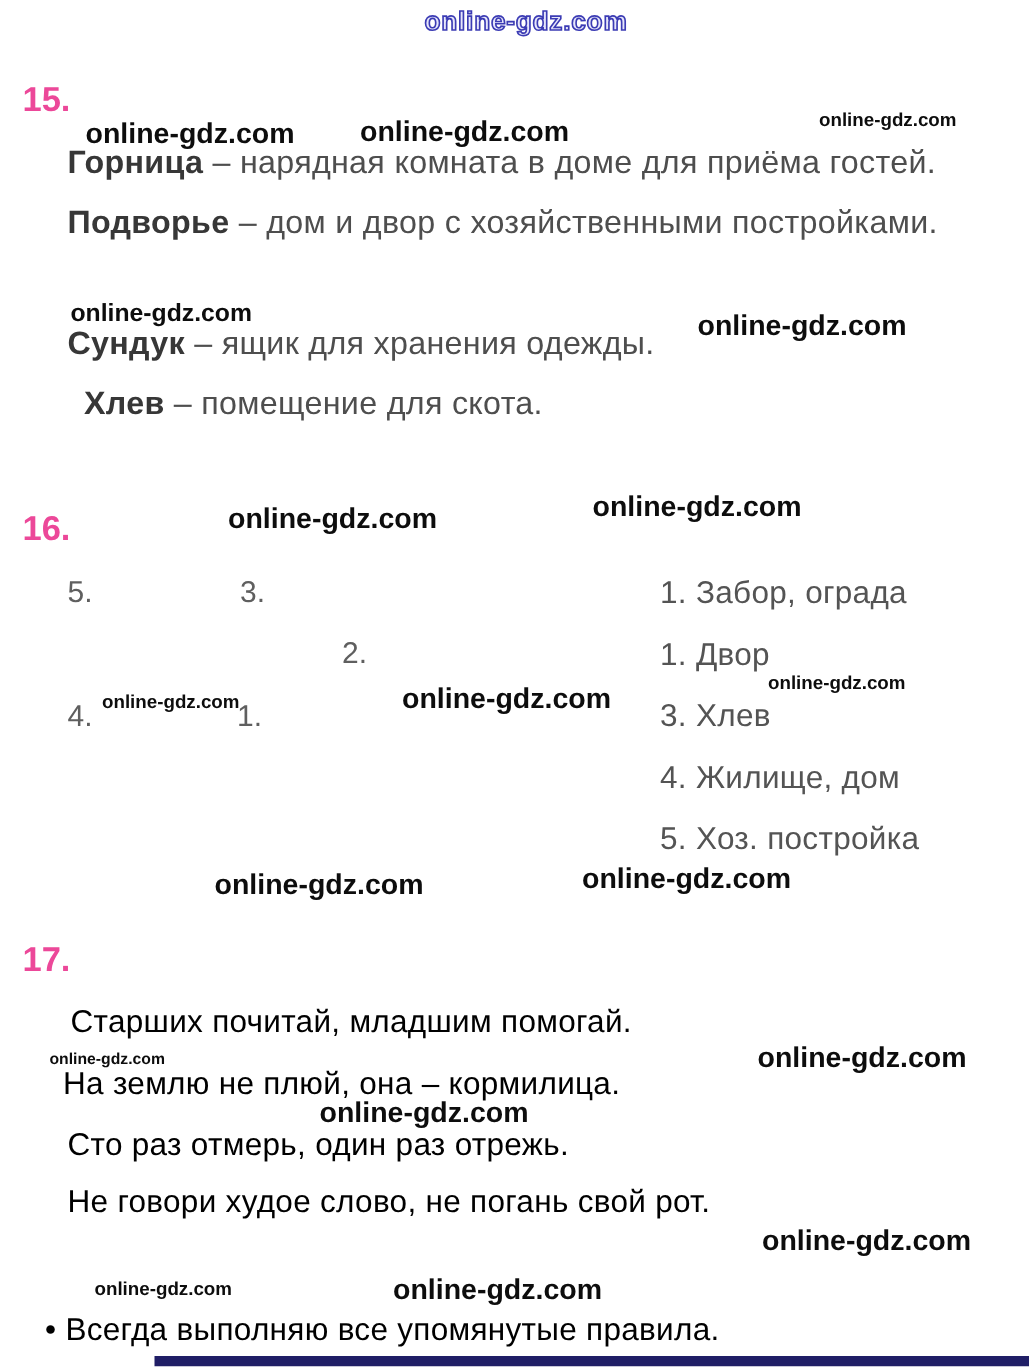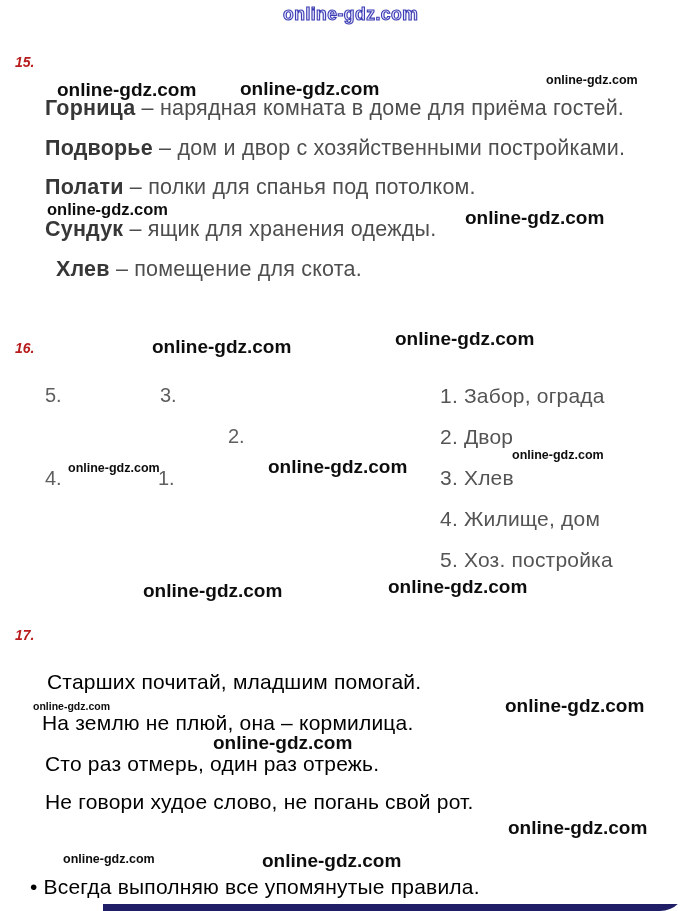--- a/index.html
+++ b/index.html
@@ -1,29 +1,29 @@
 <!DOCTYPE html>
 <html><head>
 <meta charset="utf-8">
 <style>
   html,body{margin:0;padding:0;}
   #screen{
     position:relative;width:686px;height:911px;background:#ffffff;
-    font-family:"Liberation Sans",sans-serif;overflow:hidden;border-radius:26px;
+    font-family:"Liberation Sans",sans-serif;overflow:hidden;
   }
   .wm{position:absolute;color:#0d0d0d;white-space:nowrap;line-height:1;}
   .wm-b{font-weight:700;font-size:19px;}
   .wm-m{font-weight:700;font-size:16.5px;}
   .wm-s{font-weight:600;font-size:12.5px;}
   .wm-t{font-weight:600;font-size:10.5px;}
   .wm-top{
     position:absolute;font-weight:700;font-size:17.5px;letter-spacing:.5px;
     color:#e6e6fa;-webkit-text-stroke:1.1px #3b3bb4;white-space:nowrap;line-height:1;
   }
-  .h{position:absolute;font-weight:700;font-size:14px;color:#b91c1c;line-height:1;font-style:italic;}
+  .h{position:absolute;font-weight:700;font-size:23px;color:#ec4899;line-height:1;}
   .line{position:absolute;font-size:21.5px;color:#4e4e4e;letter-spacing:.2px;white-space:nowrap;line-height:1;}
   .line .term{font-weight:700;color:#373737;}
   .num{position:absolute;font-size:20px;color:#5f5f5f;line-height:1;}
   .ans{position:absolute;font-size:21px;color:#545454;letter-spacing:.2px;white-space:nowrap;line-height:1;}
   .prov{position:absolute;font-size:21px;color:#000000;letter-spacing:.2px;white-space:nowrap;line-height:1;}
   .bottom-bar{position:absolute;left:103px;top:904px;width:583px;height:7px;background:#201e66;}
 </style>
 </head>
 <body>
 
@@ -35,23 +35,20 @@
 
   <div class="wm wm-b" style="left:57px;top:80px;">online-gdz.com</div>
   <div class="wm wm-b" style="left:240px;top:79px;">online-gdz.com</div>
   <div class="wm wm-s" style="left:546px;top:74px;">online-gdz.com</div>
 
   <div class="line" style="left:45px;top:138px;">
     <span class="term">Подворье</span><span> – дом и двор с хозяйственными постройками.</span>
   </div>
   <div class="line" style="left:45px;top:98px;">
     <span class="term">Горница</span><span> – нарядная комната в доме для приёма гостей.</span>
-  </div>
-  <div class="line" style="left:45px;top:177px;">
-    <span class="term">Полати</span><span> – полки для спанья под потолком.</span>
   </div>
 
   <div class="wm wm-m" style="left:47px;top:201px;">online-gdz.com</div>
   <div class="wm wm-b" style="left:465px;top:208px;">online-gdz.com</div>
 
   <div class="line" style="left:45px;top:219px;">
     <span class="term">Сундук</span><span> – ящик для хранения одежды.</span>
   </div>
   <div class="line" style="left:56px;top:259px;">
     <span class="term">Хлев</span><span> – помещение для скота.</span>
@@ -66,21 +63,21 @@
   <div class="num" style="left:160px;top:385px;">3.</div>
   <div class="num" style="left:228px;top:426px;">2.</div>
   <div class="num" style="left:45px;top:468px;">4.</div>
   <div class="num" style="left:158px;top:468px;">1.</div>
 
   <div class="wm wm-s" style="left:68px;top:462px;">online-gdz.com</div>
   <div class="wm wm-b" style="left:268px;top:457px;">online-gdz.com</div>
   <div class="wm wm-s" style="left:512px;top:449px;">online-gdz.com</div>
 
   <div class="ans" style="left:440px;top:385px;">1. Забор, ограда</div>
-  <div class="ans" style="left:440px;top:426px;">2. Двор</div>
+  <div class="ans" style="left:440px;top:426px;">1. Двор</div>
   <div class="ans" style="left:440px;top:467px;">3. Хлев</div>
   <div class="ans" style="left:440px;top:508px;">4. Жилище, дом</div>
   <div class="ans" style="left:440px;top:549px;">5. Хоз. постройка</div>
 
   <div class="wm wm-b" style="left:143px;top:581px;">online-gdz.com</div>
   <div class="wm wm-b" style="left:388px;top:577px;">online-gdz.com</div>
 
   <div class="h" style="left:15px;top:628px;">17.</div>
 
   <div class="prov" style="left:47px;top:671px;">Старших почитай, младшим помогай.</div>

